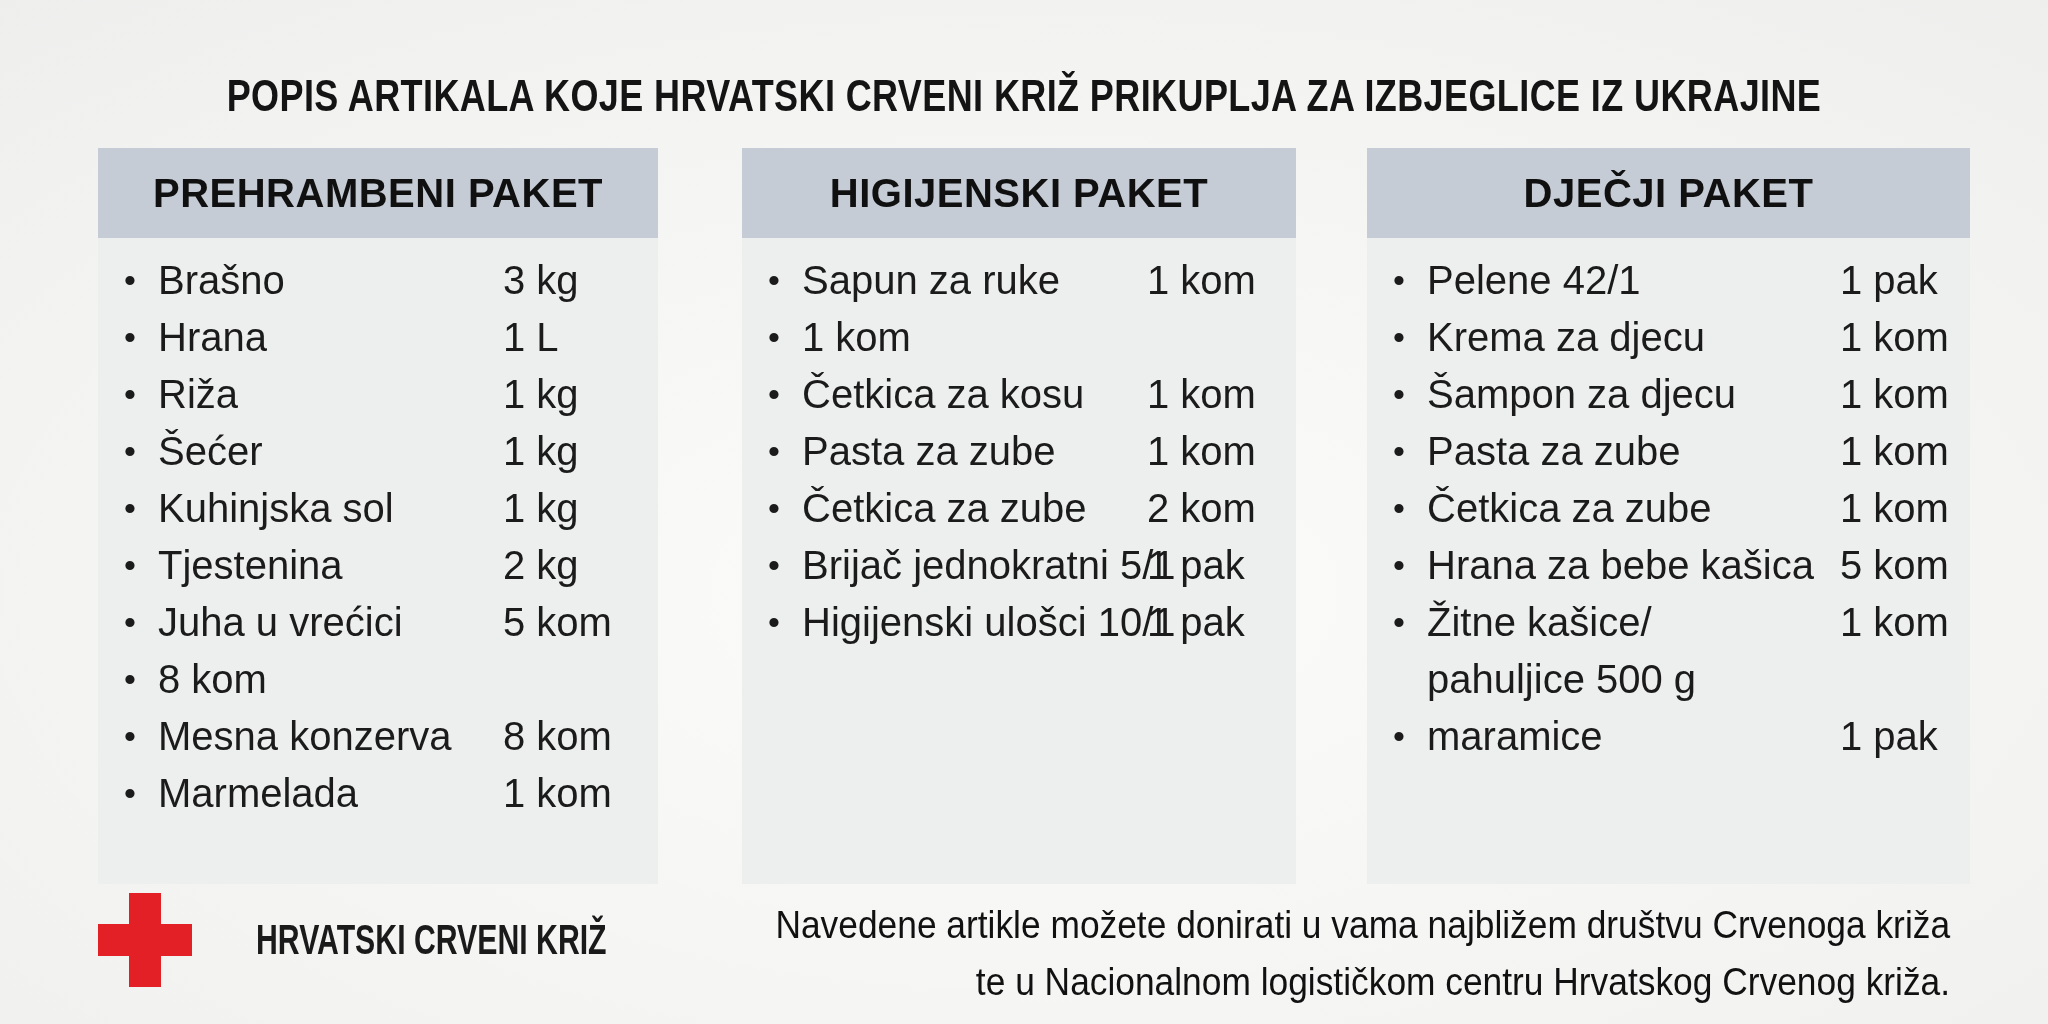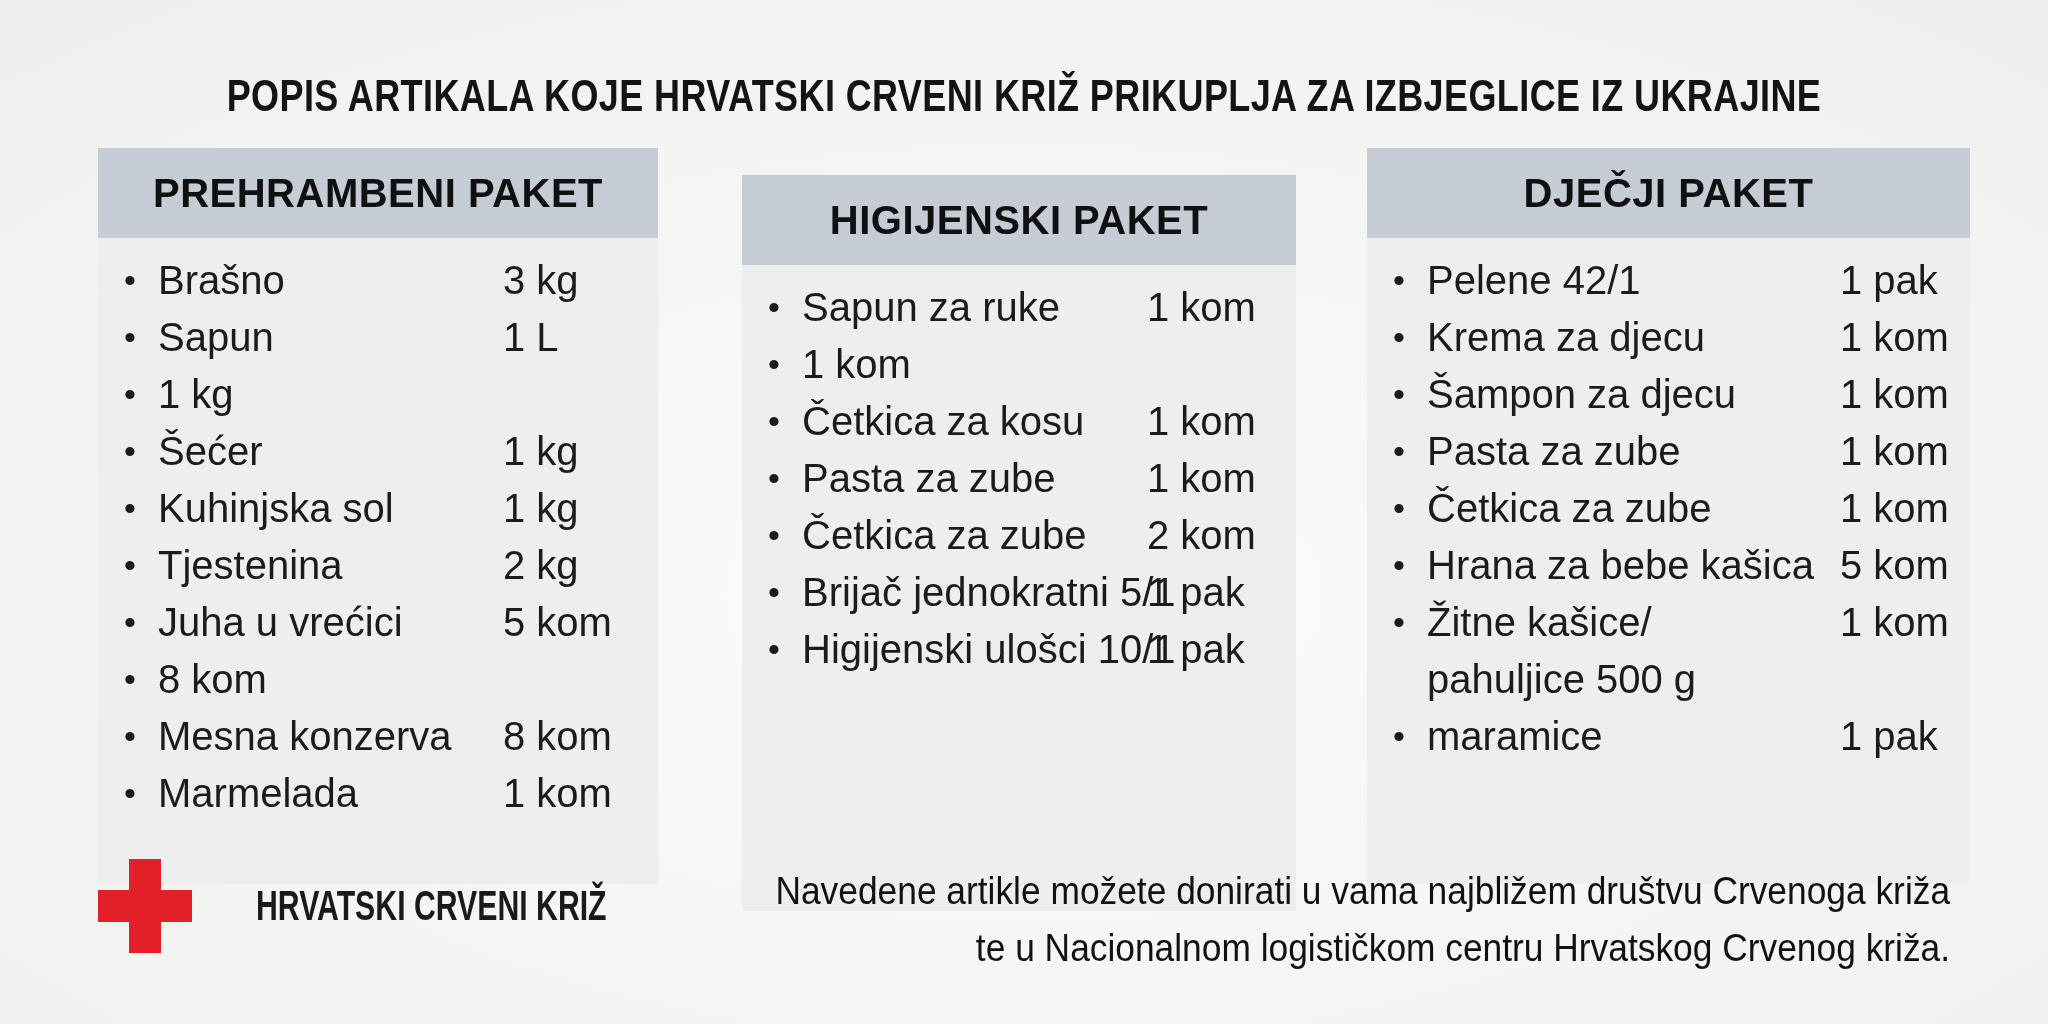--- a/index.html
+++ b/index.html
@@ -14,41 +14,41 @@
     transform:scaleX(0.80); color:#141414; white-space:nowrap;
   }
   .columns{
     position:absolute; top:148px; left:98px; display:flex;
   }
   .panel{
     background:var(--panel-bg,#edeeee); height:736px; box-sizing:border-box;
     display:flex; flex-direction:column;
   }
   .panel-food{width:560px; margin-right:84px;}
-  .panel-hygiene{width:554px; margin-right:71px;margin-top:27px;}
+  .panel-hygiene{width:554px; margin-right:71px;}
   .panel-children{width:603px;}
   .panel-header{
     height:90px; background:var(--header-bg,#c5ccd6);
     display:flex; align-items:center; justify-content:center;
     font-weight:bold; font-size:40px; letter-spacing:0.5px; color:#101010;
     flex:0 0 auto; white-space:nowrap;
   }
   ul.items{
     list-style:none; margin:0; padding:14px 25px 0 26px; flex:1;
   }
   li.item{
     display:flex; align-items:flex-start; font-size:40px; line-height:57px;
   }
   .bullet{width:34px; flex:0 0 auto; font-size:34px; line-height:57px;}
   .label{flex:1 1 auto; min-width:0;}
   .label .l1, .label .l2{display:block; white-space:nowrap;}
   .qty{flex:0 0 auto; width:130px; white-space:nowrap;}
   .panel-hygiene .qty{width:124px;}
   .panel-children .qty{width:105px;}
-  .footer{position:absolute; left:98px; right:98px; top:853px; height:112px;}
+  .footer{position:absolute; left:98px; right:98px; top:887px; height:112px;}
   .logo{position:absolute; left:0; top:6px; display:flex; align-items:center;}
   .cross-icon{position:relative; width:94px; height:94px; flex:0 0 auto;}
   .cross-icon::before{
     content:""; position:absolute; left:33%; top:0; width:34%; height:100%;
     background:var(--cross-red,#e32026);
   }
   .cross-icon::after{
     content:""; position:absolute; top:33%; left:0; height:34%; width:100%;
     background:var(--cross-red,#e32026);
   }
@@ -77,26 +77,29 @@
           <li class="item">
             <span class="bullet">•</span>
             <span class="label">
               <span class="l1">Brašno</span>
             </span>
             <span class="qty">3 kg</span>
           </li>
           <li class="item">
             <span class="bullet">•</span>
             <span class="label">
-              <span class="l1">Sapun</span>
+              <span class="l1">Hrana</span>
             </span>
             <span class="qty">1 L</span>
           </li>
           <li class="item">
             <span class="bullet">•</span>
+            <span class="label">
+              <span class="l1">Riža</span>
+            </span>
             <span class="qty">1 kg</span>
           </li>
           <li class="item">
             <span class="bullet">•</span>
             <span class="label">
               <span class="l1">Šećer</span>
             </span>
             <span class="qty">1 kg</span>
           </li>
           <li class="item">

